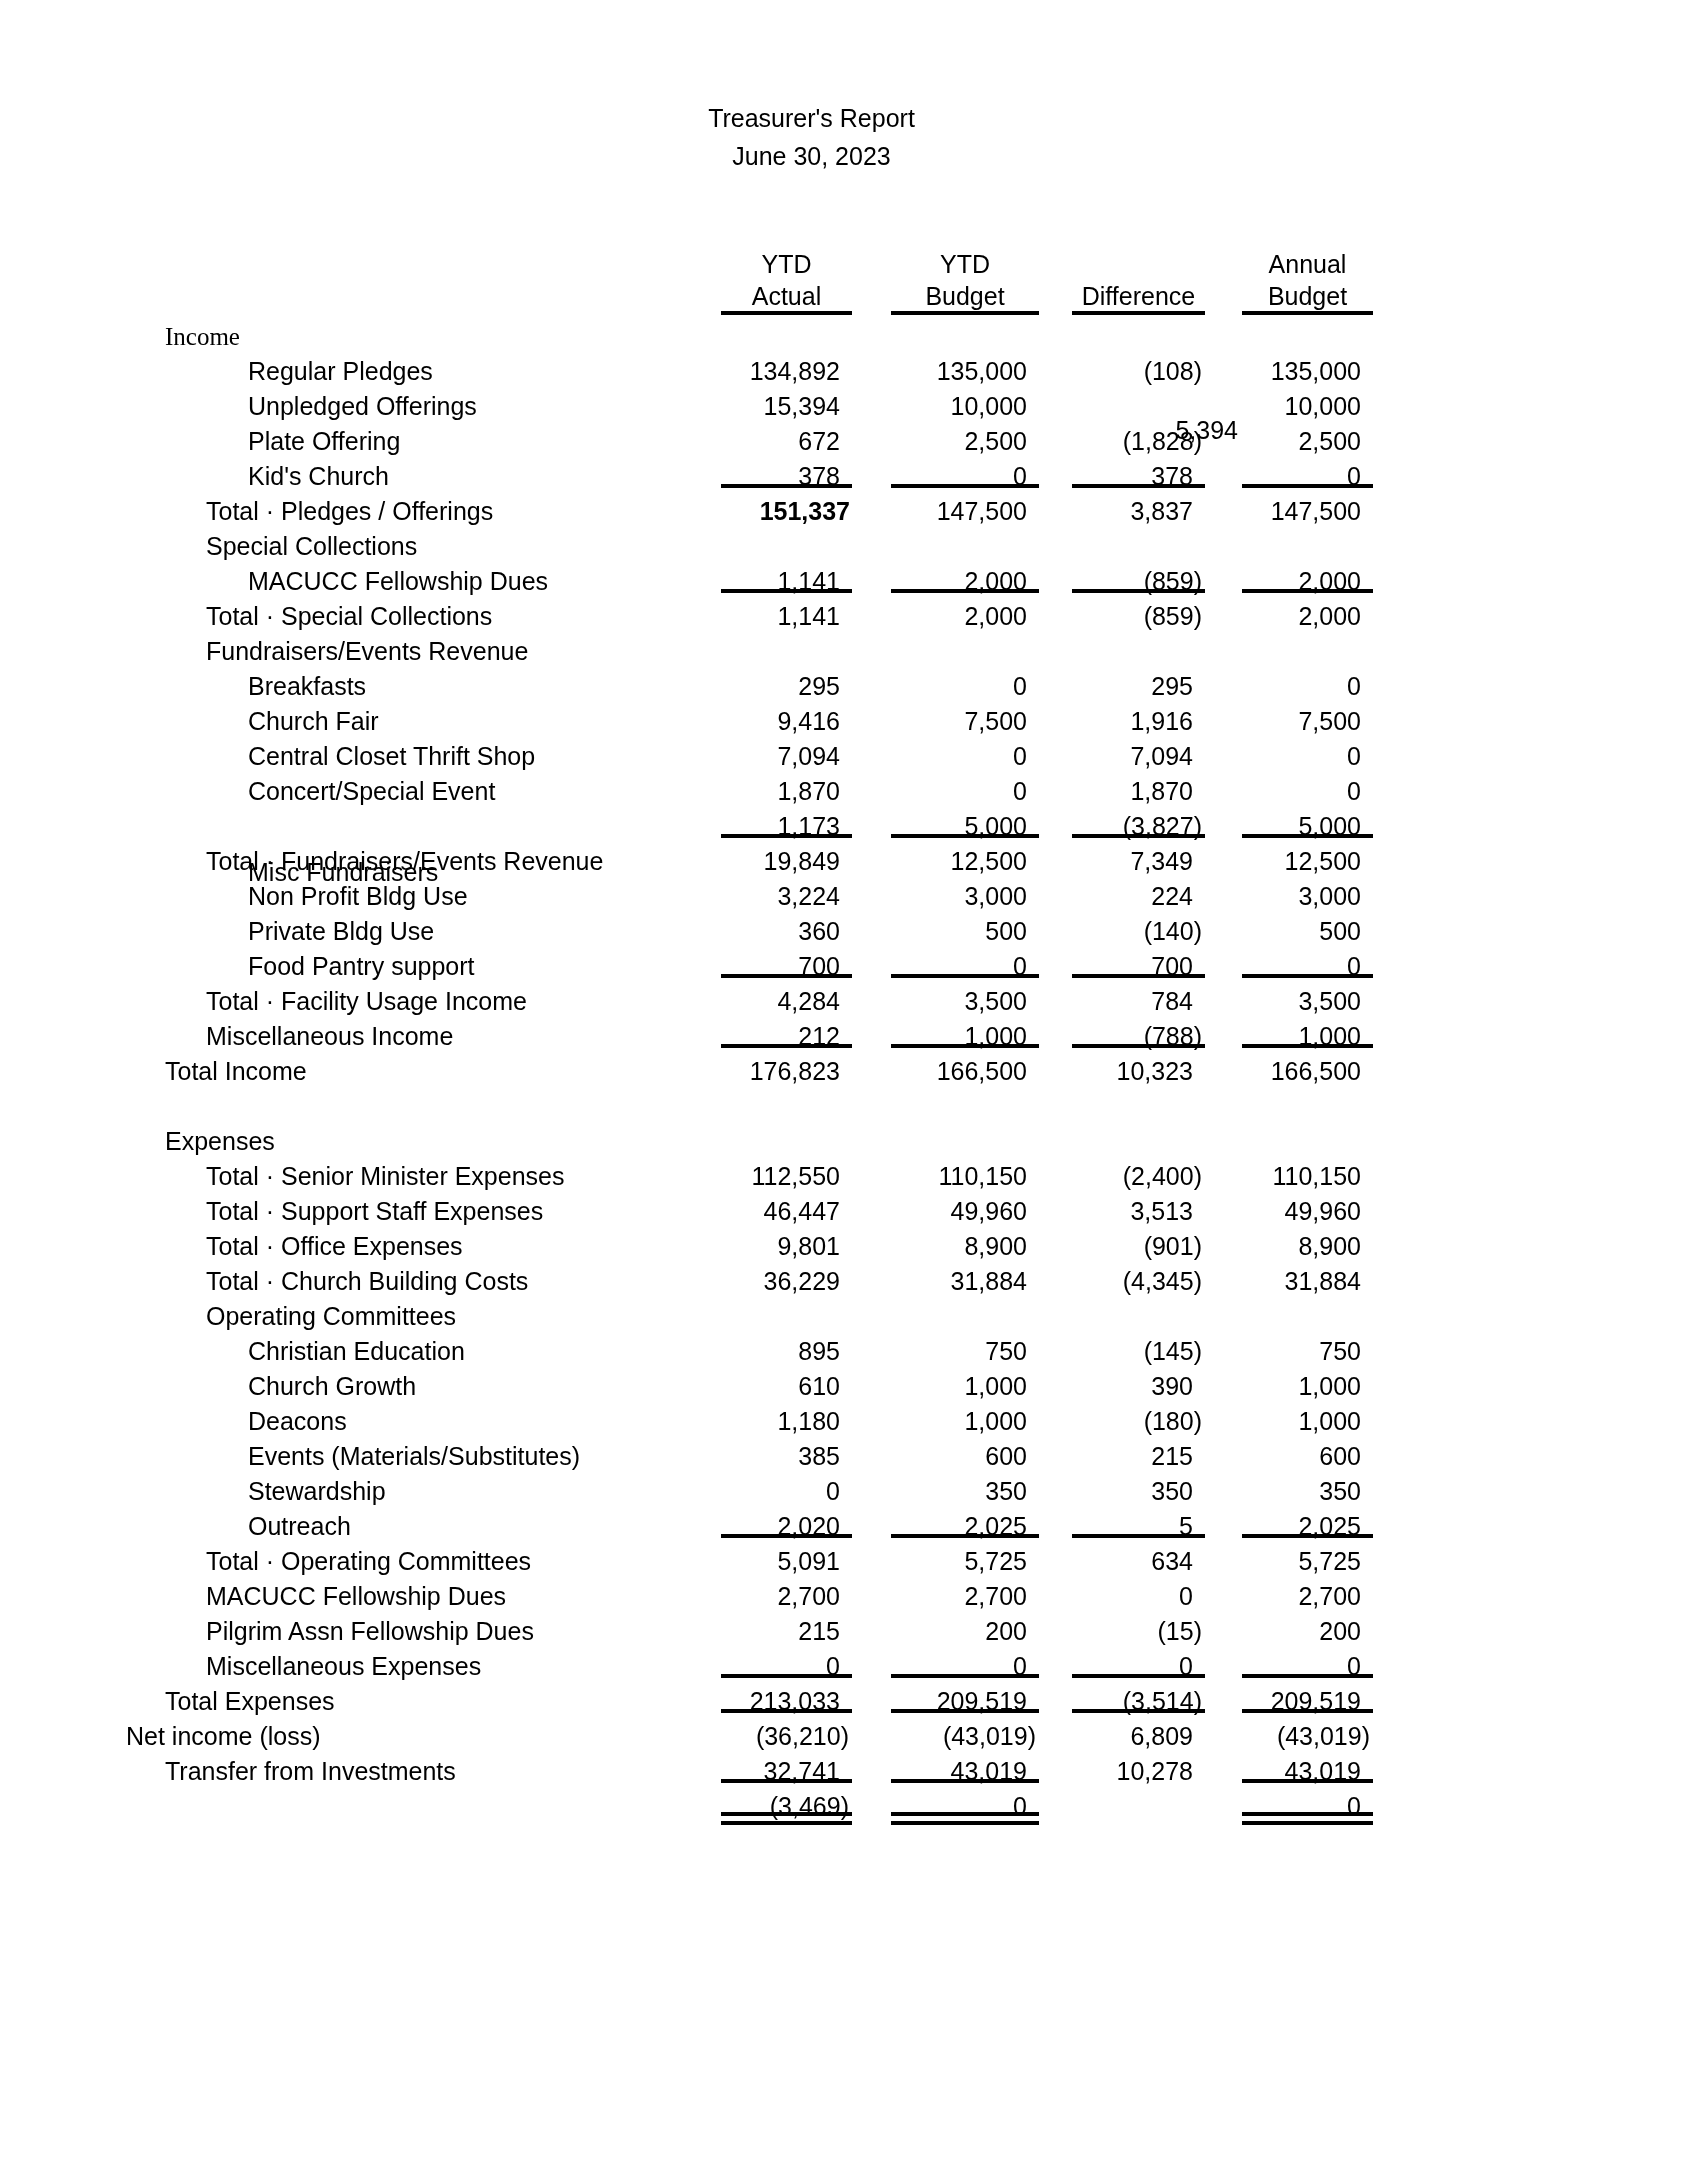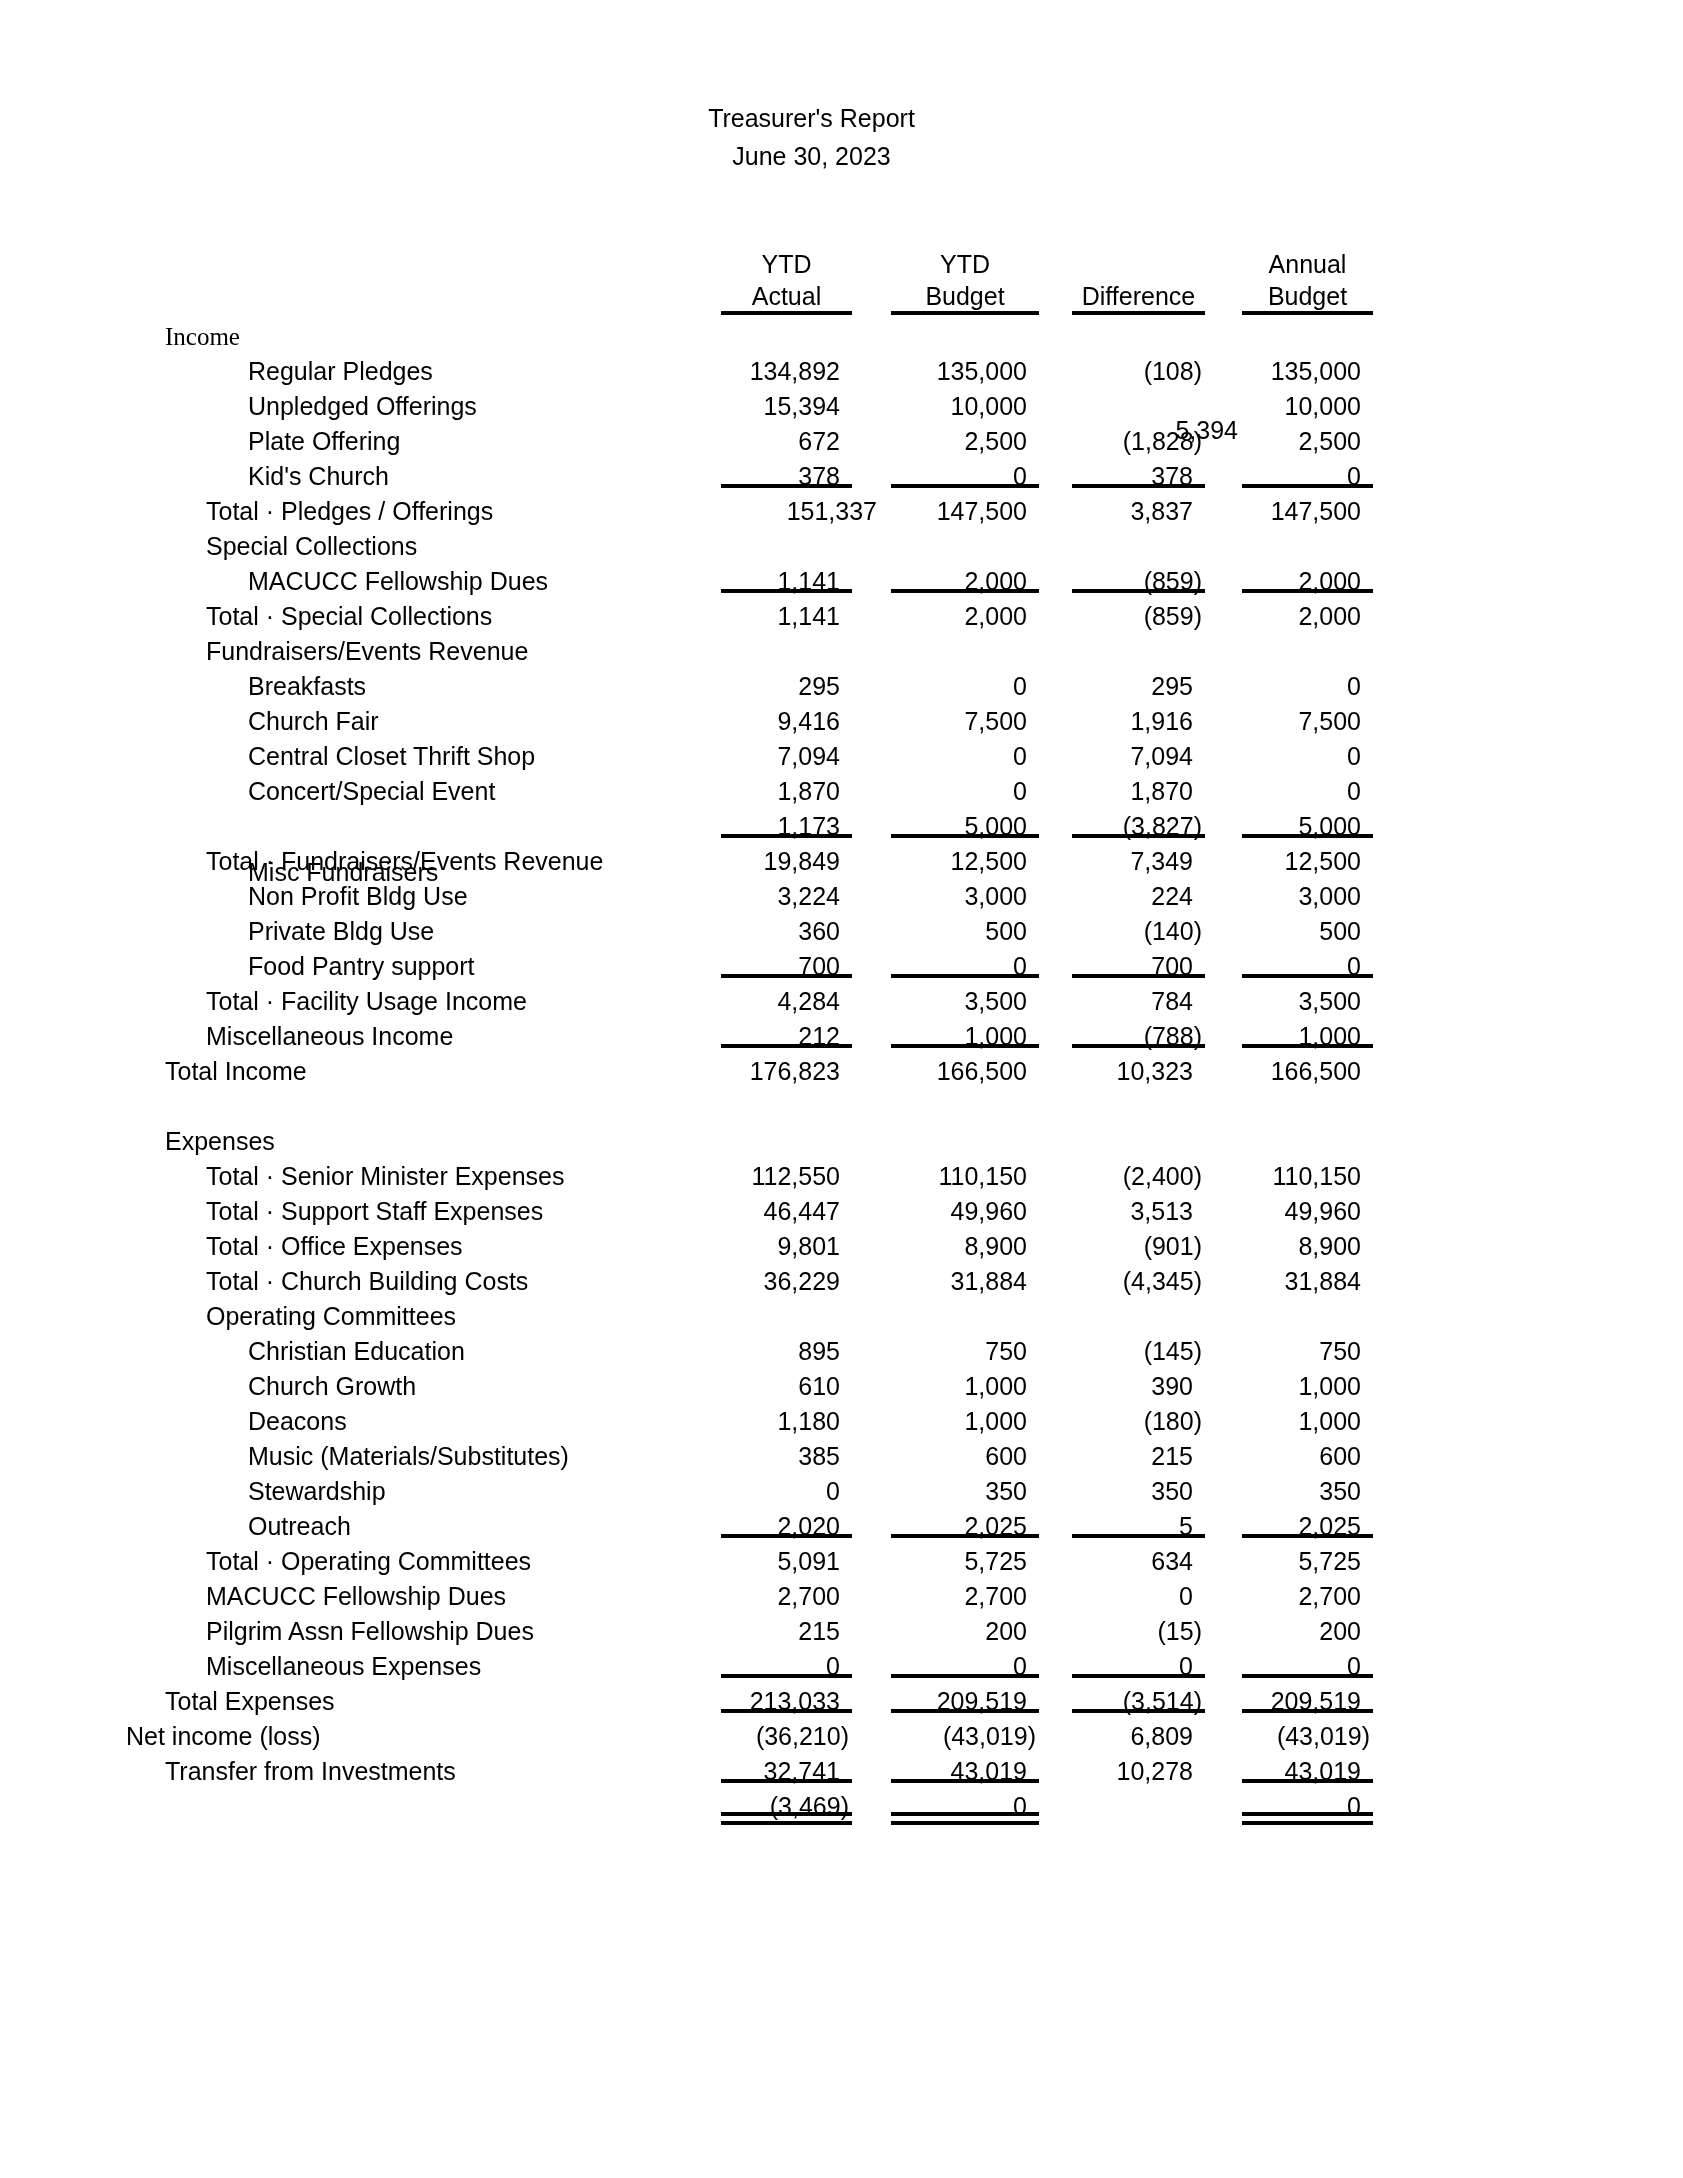--- a/index.html
+++ b/index.html
@@ -87,21 +87,21 @@
       <div class="cell" style="left: 891px; width: 148px;">0</div>
       <div class="cell" style="left: 1072px; width: 133px;">378</div>
       <div class="cell" style="left: 1242px; width: 131px;">0</div>
       <div class="rule" style="left: 721px; width: 131px;"></div>
       <div class="rule" style="left: 891px; width: 148px;"></div>
       <div class="rule" style="left: 1072px; width: 133px;"></div>
       <div class="rule" style="left: 1242px; width: 131px;"></div>
     </div>
     <div class="row">
       <div class="lbl" style="left: 206px;">Total · Pledges / Offerings</div>
-      <div class="cell" style="left: 758px; width: 131px;">151,337</div>
+      <div class="cell" style="left: 731px; width: 131px; font-weight: bold;">151,337</div>
       <div class="cell" style="left: 891px; width: 148px;">147,500</div>
       <div class="cell" style="left: 1072px; width: 133px;">3,837</div>
       <div class="cell" style="left: 1242px; width: 131px;">147,500</div>
     </div>
     <div class="row">
       <div class="lbl" style="left: 206px;">Special Collections</div>
     </div>
     <div class="row">
       <div class="lbl" style="left: 248px;">MACUCC Fellowship Dues</div>
       <div class="cell" style="left: 721px; width: 131px;">1,141</div>
@@ -269,21 +269,21 @@
       <div class="cell" style="left: 1242px; width: 131px;">1,000</div>
     </div>
     <div class="row">
       <div class="lbl" style="left: 248px;">Deacons</div>
       <div class="cell" style="left: 721px; width: 131px;">1,180</div>
       <div class="cell" style="left: 891px; width: 148px;">1,000</div>
       <div class="cell paren" style="left: 1072px; width: 133px;">(180)</div>
       <div class="cell" style="left: 1242px; width: 131px;">1,000</div>
     </div>
     <div class="row">
-      <div class="lbl" style="left: 248px;">Music (Materials/Substitutes)</div>
+      <div class="lbl" style="left: 248px;">Events (Materials/Substitutes)</div>
       <div class="cell" style="left: 721px; width: 131px;">385</div>
       <div class="cell" style="left: 891px; width: 148px;">600</div>
       <div class="cell" style="left: 1072px; width: 133px;">215</div>
       <div class="cell" style="left: 1242px; width: 131px;">600</div>
     </div>
     <div class="row">
       <div class="lbl" style="left: 248px;">Stewardship</div>
       <div class="cell" style="left: 721px; width: 131px;">0</div>
       <div class="cell" style="left: 891px; width: 148px;">350</div>
       <div class="cell" style="left: 1072px; width: 133px;">350</div>

